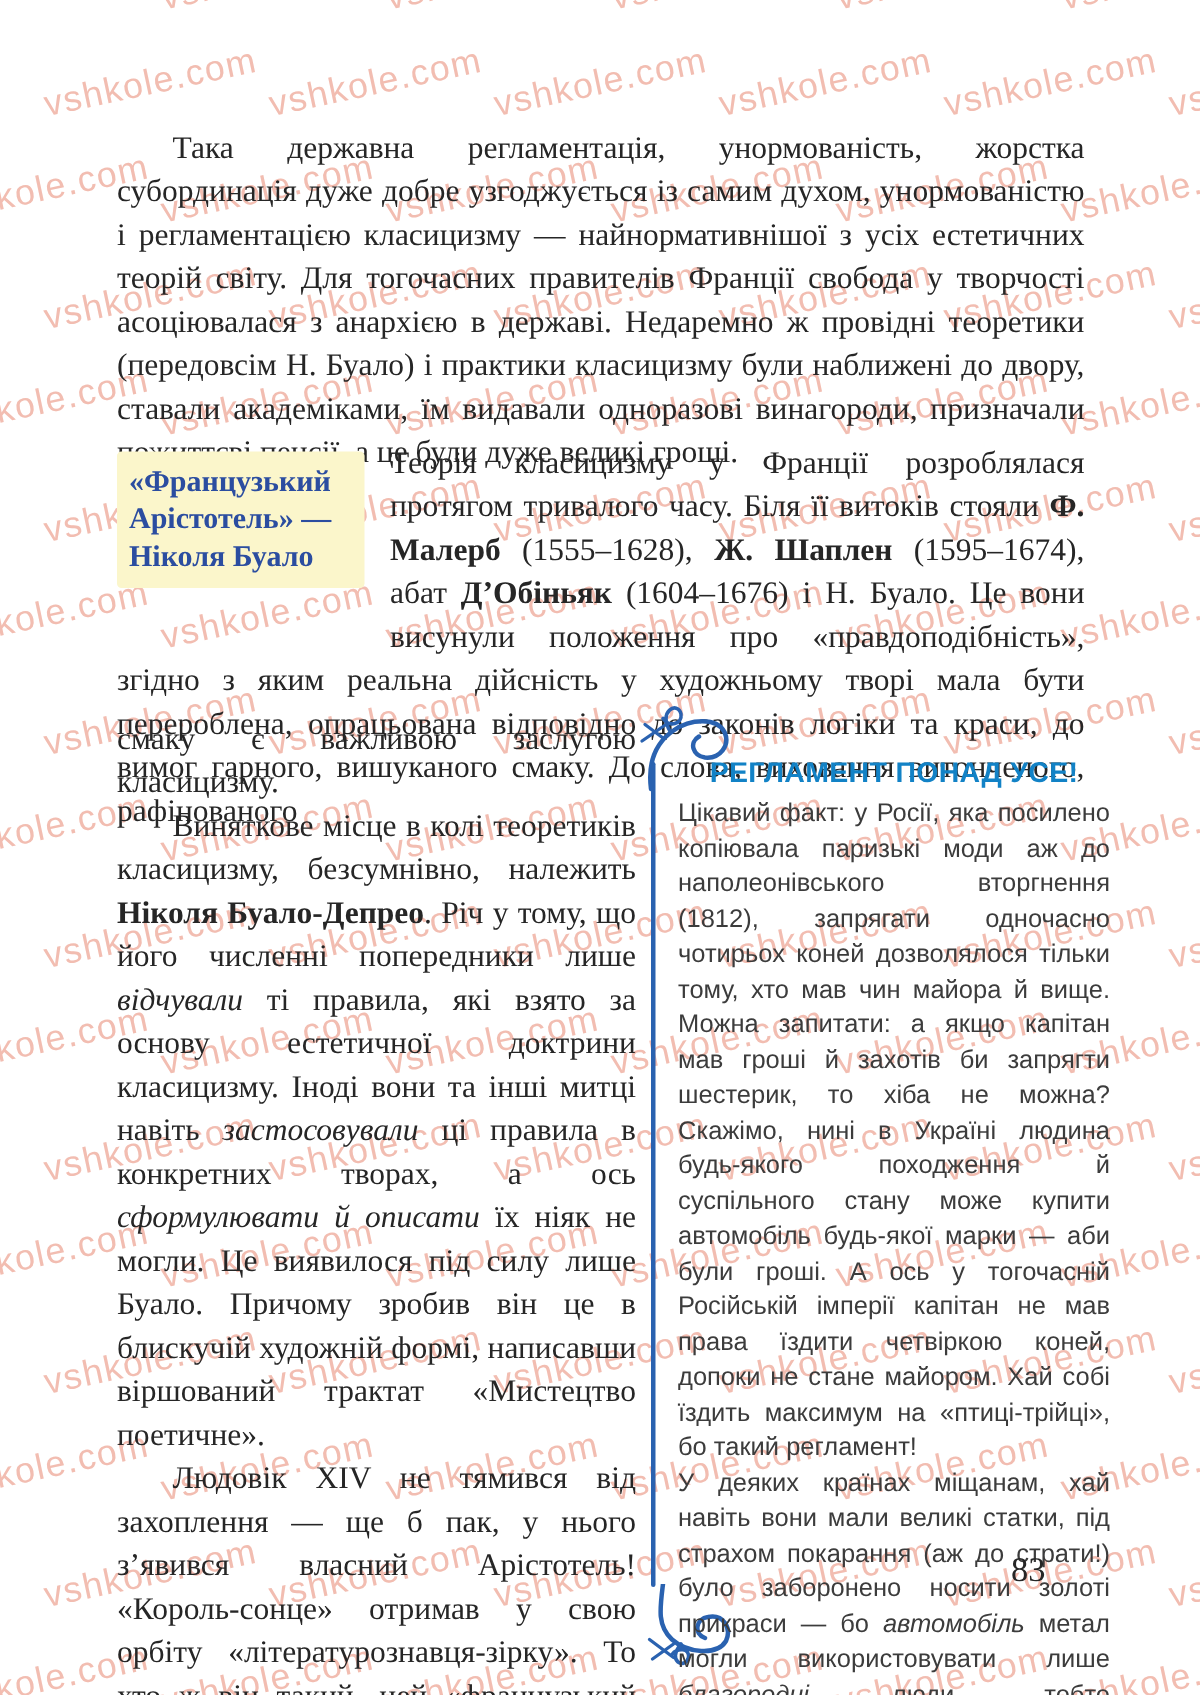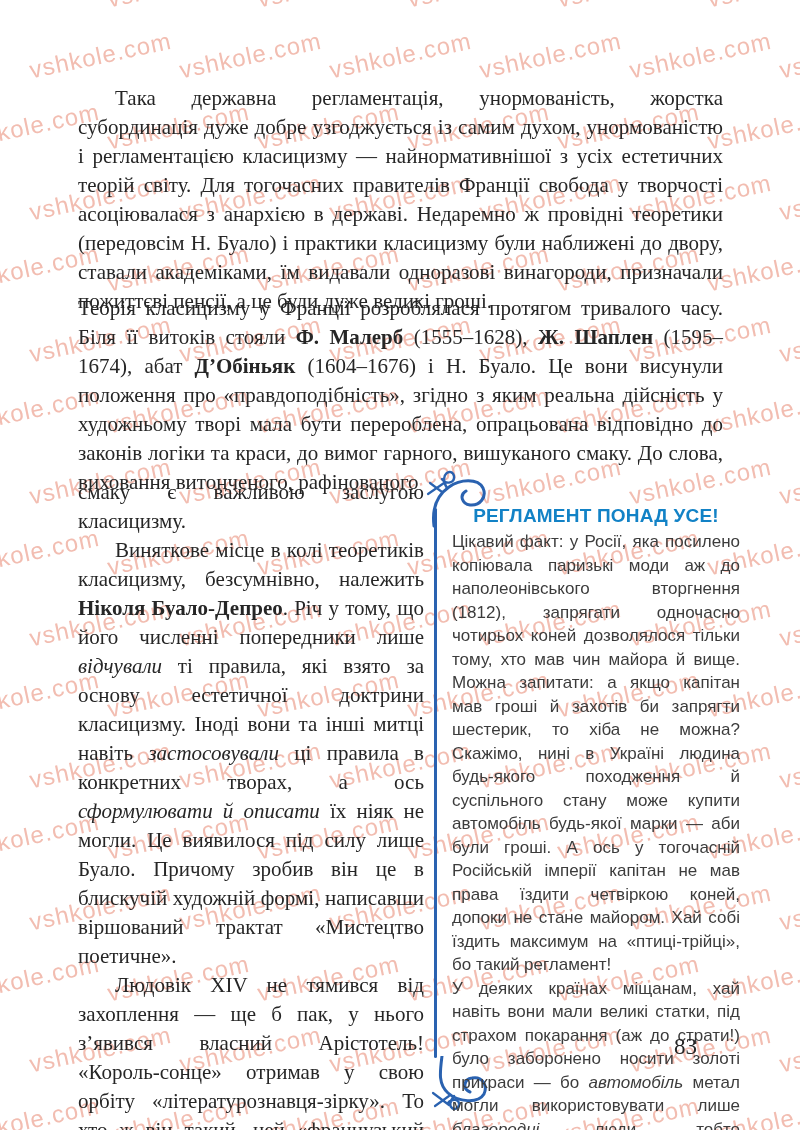--- a/index.html
+++ b/index.html
@@ -196,20 +196,23 @@
       <span class="wm" style="left: 705px; top: 1122px;">vshkole.com</span>
     </div>
 
   <div class="content">
 
     <div class="block-top">
       <p class="para indent">Така державна регламентація, унормованість, жорстка субординація дуже добре узгоджується із самим духом, унормованістю і регламентацією класицизму — найнормативнішої з усіх естетичних теорій світу. Для тогочасних правителів Франції свобода у творчості асоціювалася з анархією в державі. Недаремно ж провідні теоретики (передовсім Н. Буало) і практики класицизму були наближені до двору, ставали академіками, їм видавали одноразові винагороди, призначали пожиттєві пенсії, а це були дуже великі гроші.</p>
     </div>
 
     <div class="block-2">
+      <div class="label-box">
+        <span>«Французький Арістотель» — Ніколя Буало</span>
+      </div>
       <p class="para"><span>Теорія класицизму у Франції розроблялася протягом тривалого часу. Біля її витоків стояли </span><span class="b">Ф. Малерб</span><span> (1555–1628), </span><span class="b">Ж. Шаплен</span><span> (1595–1674), абат </span><span class="b">Д’Обіньяк</span><span> (1604–1676) і Н. Буало. Це вони висунули положення про «правдоподібність», згідно з яким реальна дійсність у художньому творі мала бути перероблена, опрацьована відповідно до законів логіки та краси, до вимог гарного, вишуканого смаку. До слова, виховання витонченого, рафінованого</span></p>
     </div>
 
     <div class="left-col">
       <p class="para">смаку є важливою заслугою класицизму.</p>
       <p class="para indent"><span>Виняткове місце в колі теоретиків класицизму, безсумнівно, належить </span><span class="b">Ніколя Буало-Депрео</span><span>. Річ у тому, що його численні попередники лише </span><span class="i">відчували</span><span> ті правила, які взято за основу естетичної доктрини класицизму. Іноді вони та інші митці навіть </span><span class="i">застосовували</span><span> ці правила в конкретних творах, а ось </span><span class="i">сформулювати й описати</span><span> їх ніяк не могли. Це виявилося під силу лише Буало. Причому зробив він це в блискучій художній формі, написавши віршований трактат «Мистецтво поетичне».</span></p>
       <p class="para indent">Людовік XIV не тямився від захоплення — ще б пак, у нього з’явився власний Арістотель! «Король-сонце» отримав у свою орбіту «літературознавця-зірку». То хто ж він такий, цей «французький Арістотель»?</p>
 
     </div>
 

